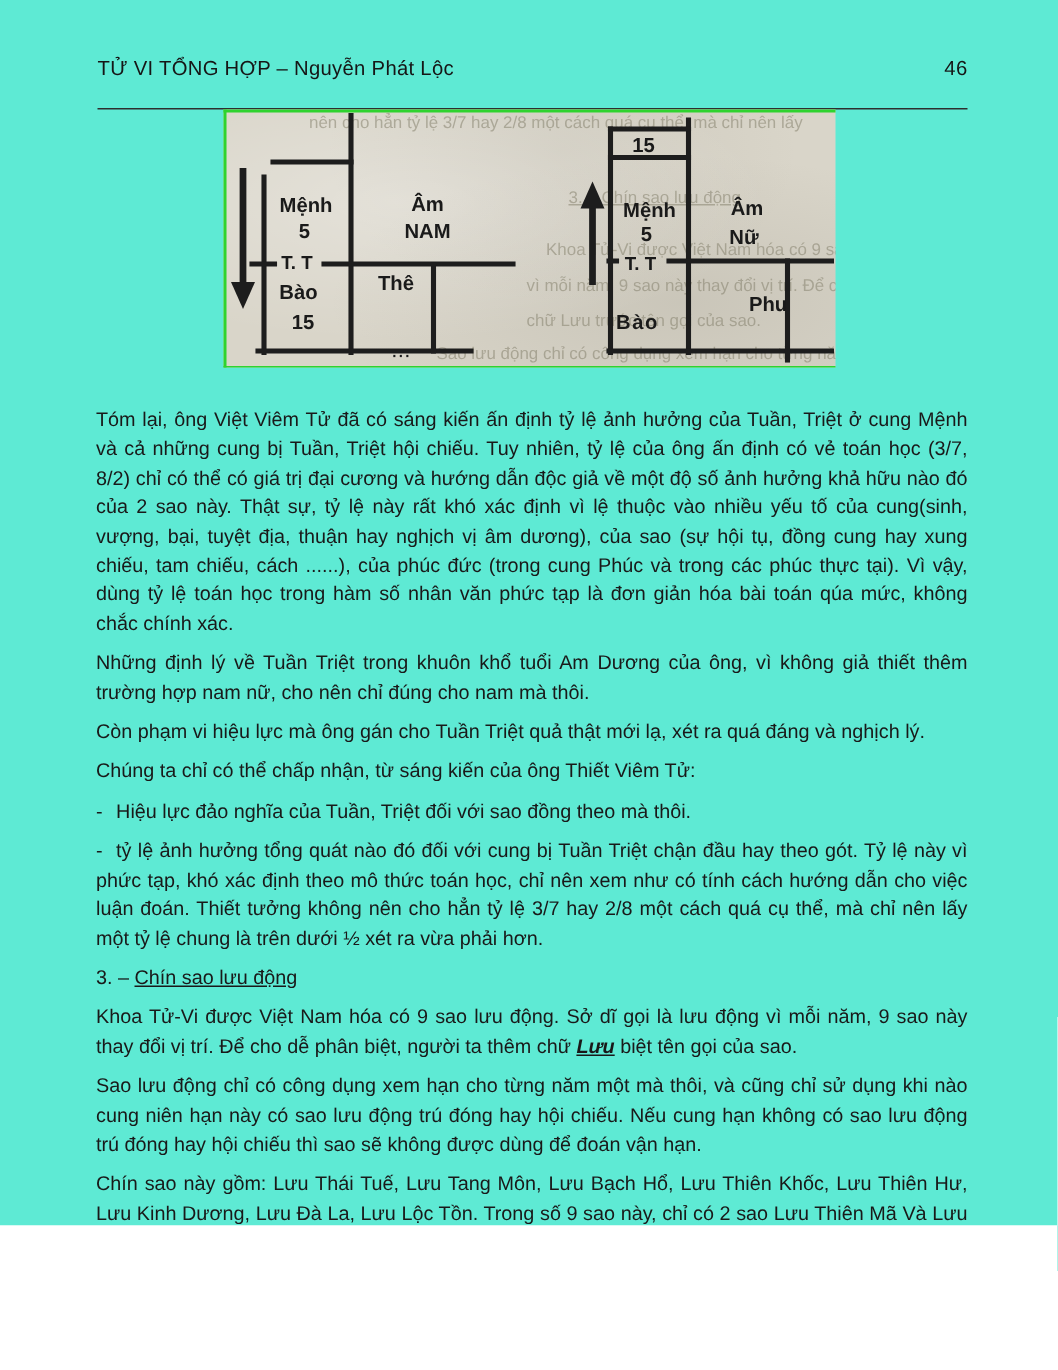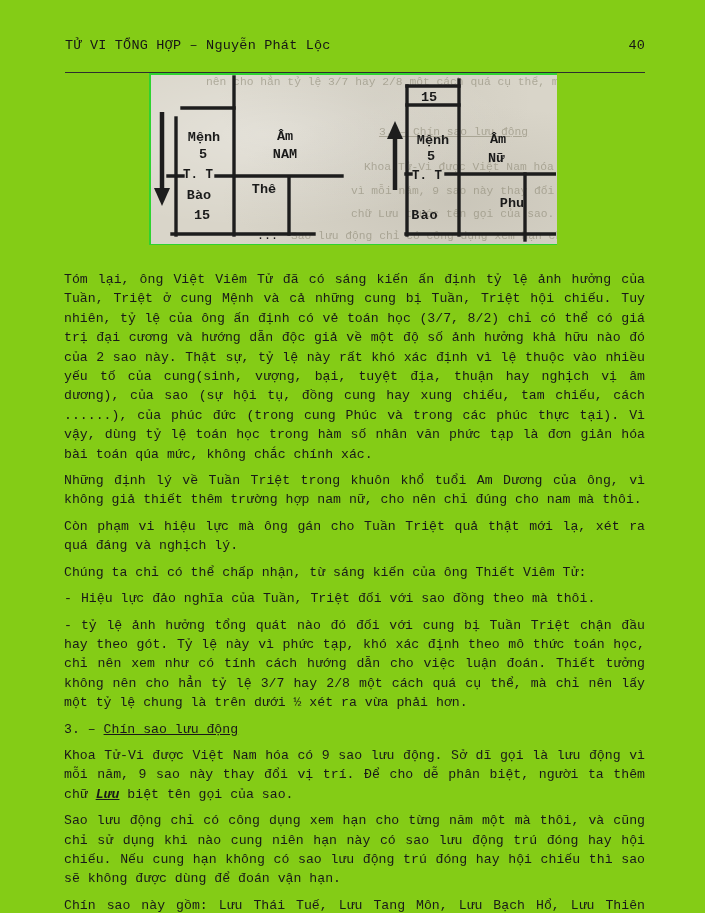--- a/index.html
+++ b/index.html
@@ -1,17 +1,17 @@
 <!DOCTYPE html>
 <html><head>
 <meta charset="utf-8">
 <style>
   html,body{margin:0;padding:0;background:#ffffff;}
-  .page{position:relative;width:705px;height:913px;background:#84cc16;overflow:hidden;
-        font-family:Liberation Mono, monospace;color:#161616;}
+  .page{position:relative;width:705px;height:817px;background:#5eead4;overflow:hidden;
+        font-family:Liberation Sans, sans-serif;color:#161616;}
 
   
   .hdr{position:absolute;top:38px;left:65px;width:580px;display:flex;
        justify-content:space-between;font-size:13.5px;letter-spacing:.2px;}
   .rule{position:absolute;top:72px;left:65px;width:580px;height:1px;background:#2e2e2e;}
 
   
   .figure{position:absolute;left:149px;top:73px;width:408px;height:172px;box-sizing:border-box;
           border:2px solid #2fd32f;border-right-width:0;border-bottom-width:1px;
           background:
@@ -48,21 +48,21 @@
   .u{text-decoration:underline;margin-top:30px;}
   .luu{font-style:italic;font-weight:700;text-decoration:underline;}
 </style>
 </head>
 <body>
 
 <div class="page">
 
   <div class="hdr">
     <span>TỬ VI TỔNG HỢP – Nguyễn Phát Lộc</span>
-    <span>40</span>
+    <span>46</span>
   </div>
   <div class="rule"></div>
 
   <div class="figure">
 
     <span class="ghost g1">nên cho hẳn tỷ lệ 3/7 hay 2/8 một cách quá cụ thể, mà chỉ nên lấy</span>
     <span class="ghost g3">3. – Chín sao lưu động</span>
     <span class="ghost g4">Khoa Tử-Vi được Việt Nam hóa có 9 sao lưu động. Sở dĩ</span>
     <span class="ghost g5">vì mỗi năm, 9 sao này thay đổi vị trí. Để cho dễ phân biệt</span>
     <span class="ghost g6">chữ Lưu trước tên gọi của sao.</span>

